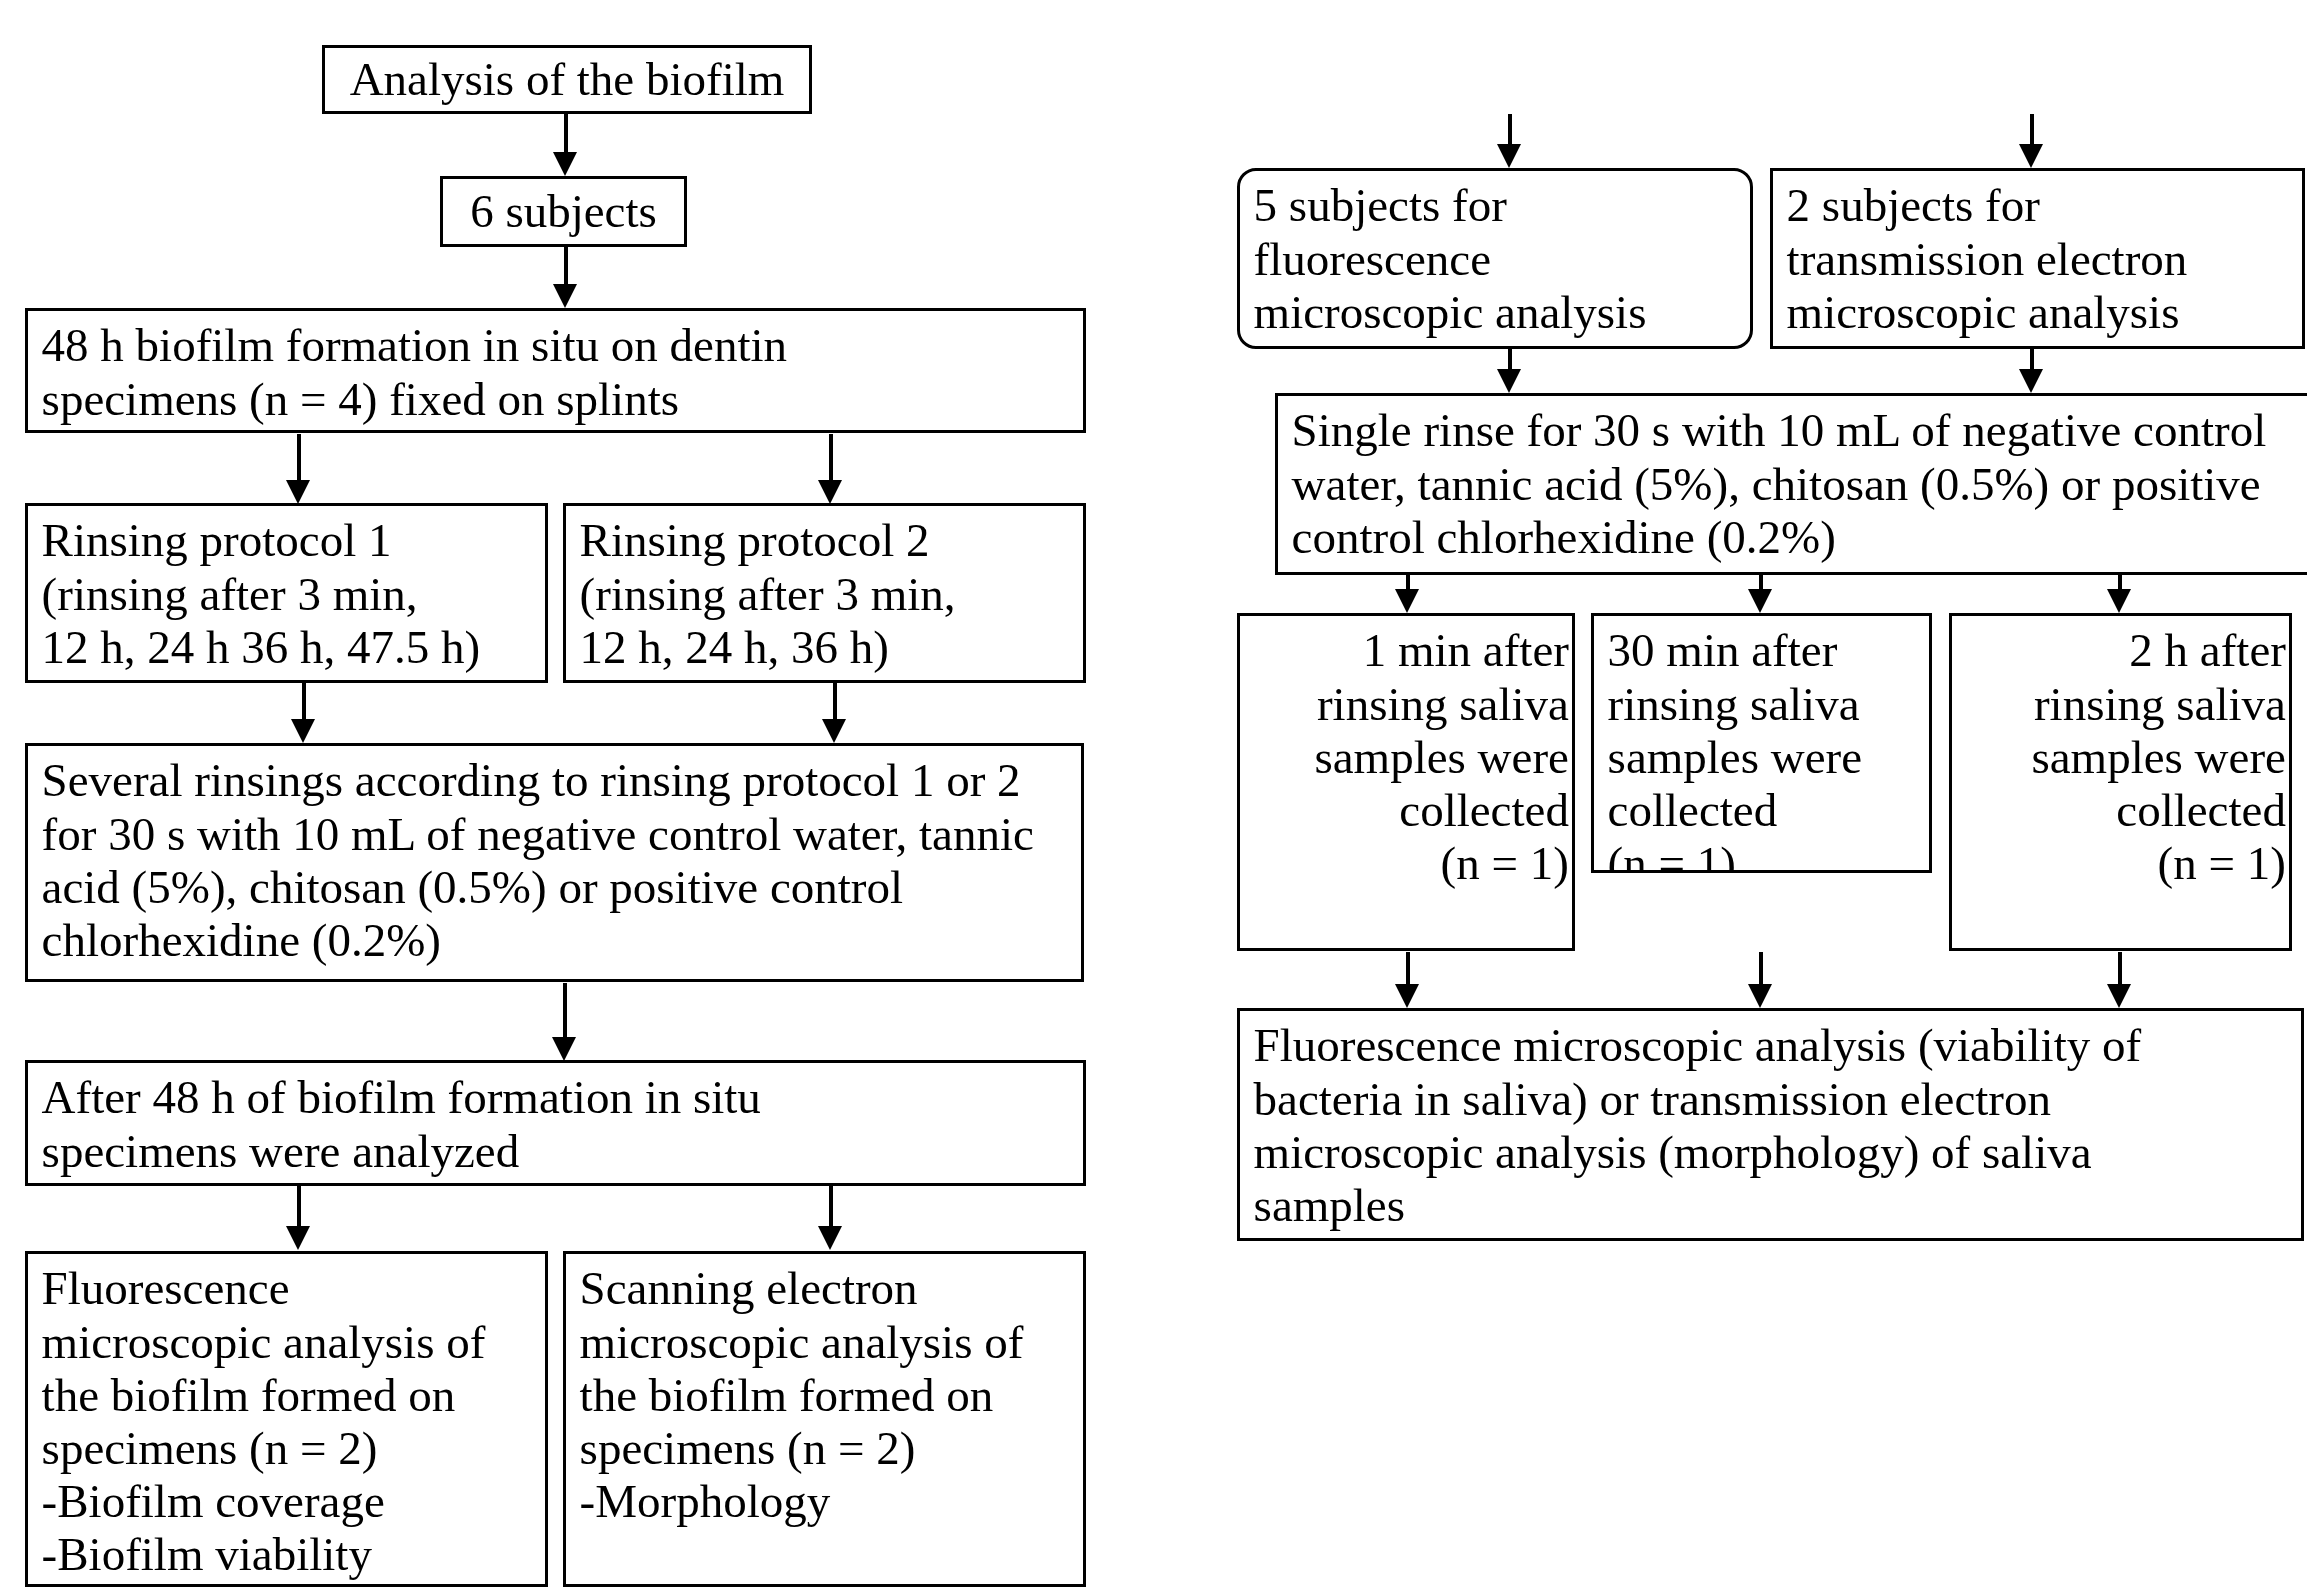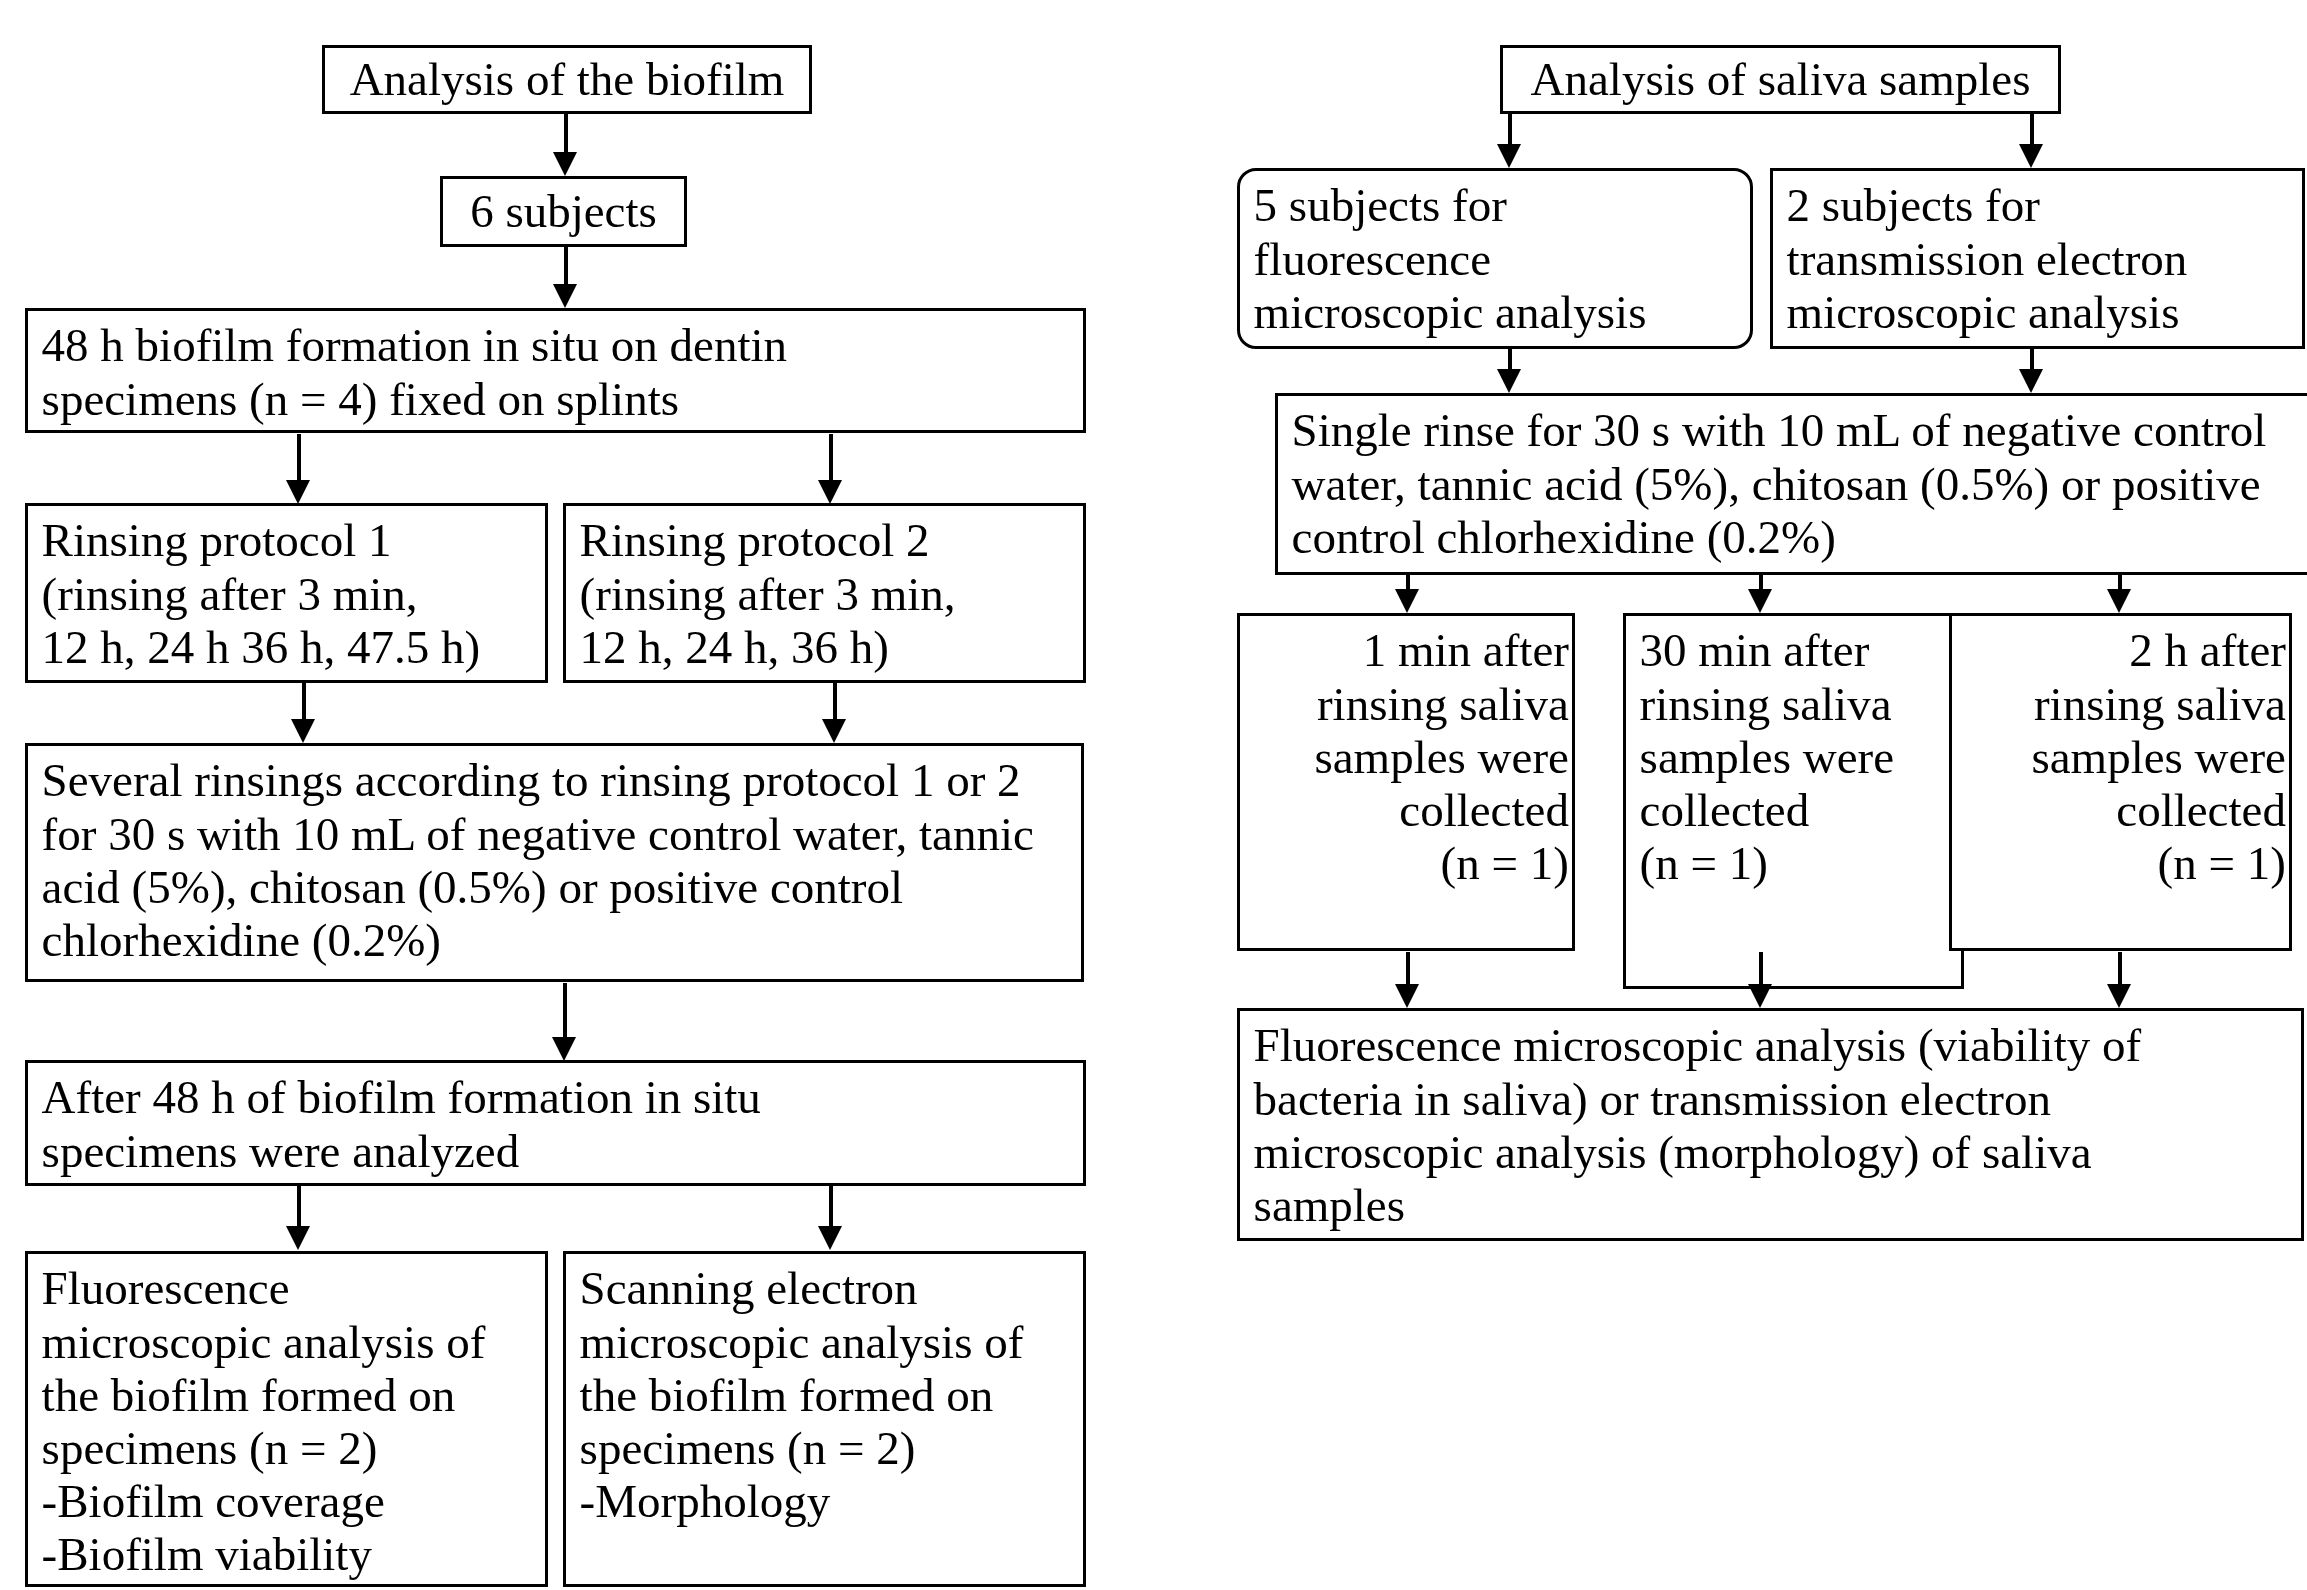--- a/index.html
+++ b/index.html
@@ -107,21 +107,20 @@
 the biofilm formed on
 specimens (n = 2)
 -Biofilm coverage
 -Biofilm viability</div>
   <div class="box" style="left:563px; top:1251px; width:523px; height:336px;">Scanning electron
 microscopic analysis of
 the biofilm formed on
 specimens (n = 2)
 -Morphology</div>
 
-  <div class="box center" style="left:1500px; top:45px; width:561px; height:69px;">Analysis of saliva samples</div>
 
   <div class="arrow" style="left:1510px; top:114px; height:54px;"></div>
   <div class="arrow" style="left:2032px; top:114px; height:54px;"></div>
 
   <div class="box" style="left:1237px; top:168px; width:516px; height:181px;border-radius:19px;">5 subjects for
 fluorescence
 microscopic analysis</div>
   <div class="box" style="left:1770px; top:168px; width:535px; height:181px;">2 subjects for
 transmission electron
 microscopic analysis</div>
@@ -135,21 +134,21 @@
 
   <div class="arrow" style="left:1408px; top:575px; height:38px;"></div>
   <div class="arrow" style="left:1761px; top:575px; height:38px;"></div>
   <div class="arrow" style="left:2120px; top:575px; height:38px;"></div>
 
   <div class="box" style="left:1237px; top:613px; width:338px; height:338px;text-align:right;">1 min after
 rinsing saliva
 samples were
 collected
 (n = 1)</div>
-  <div class="box" style="left:1591px; top:613px; width:341px; height:376px;margin-left:32px;">30 min after
+  <div class="box" style="left:1591px; top:613px; width:341px; height:260px;">30 min after
 rinsing saliva
 samples were
 collected
 (n = 1)</div>
   <div class="box" style="left:1949px; top:613px; width:343px; height:338px;text-align:right;">2 h after
 rinsing saliva
 samples were
 collected
 (n = 1)</div>
 

